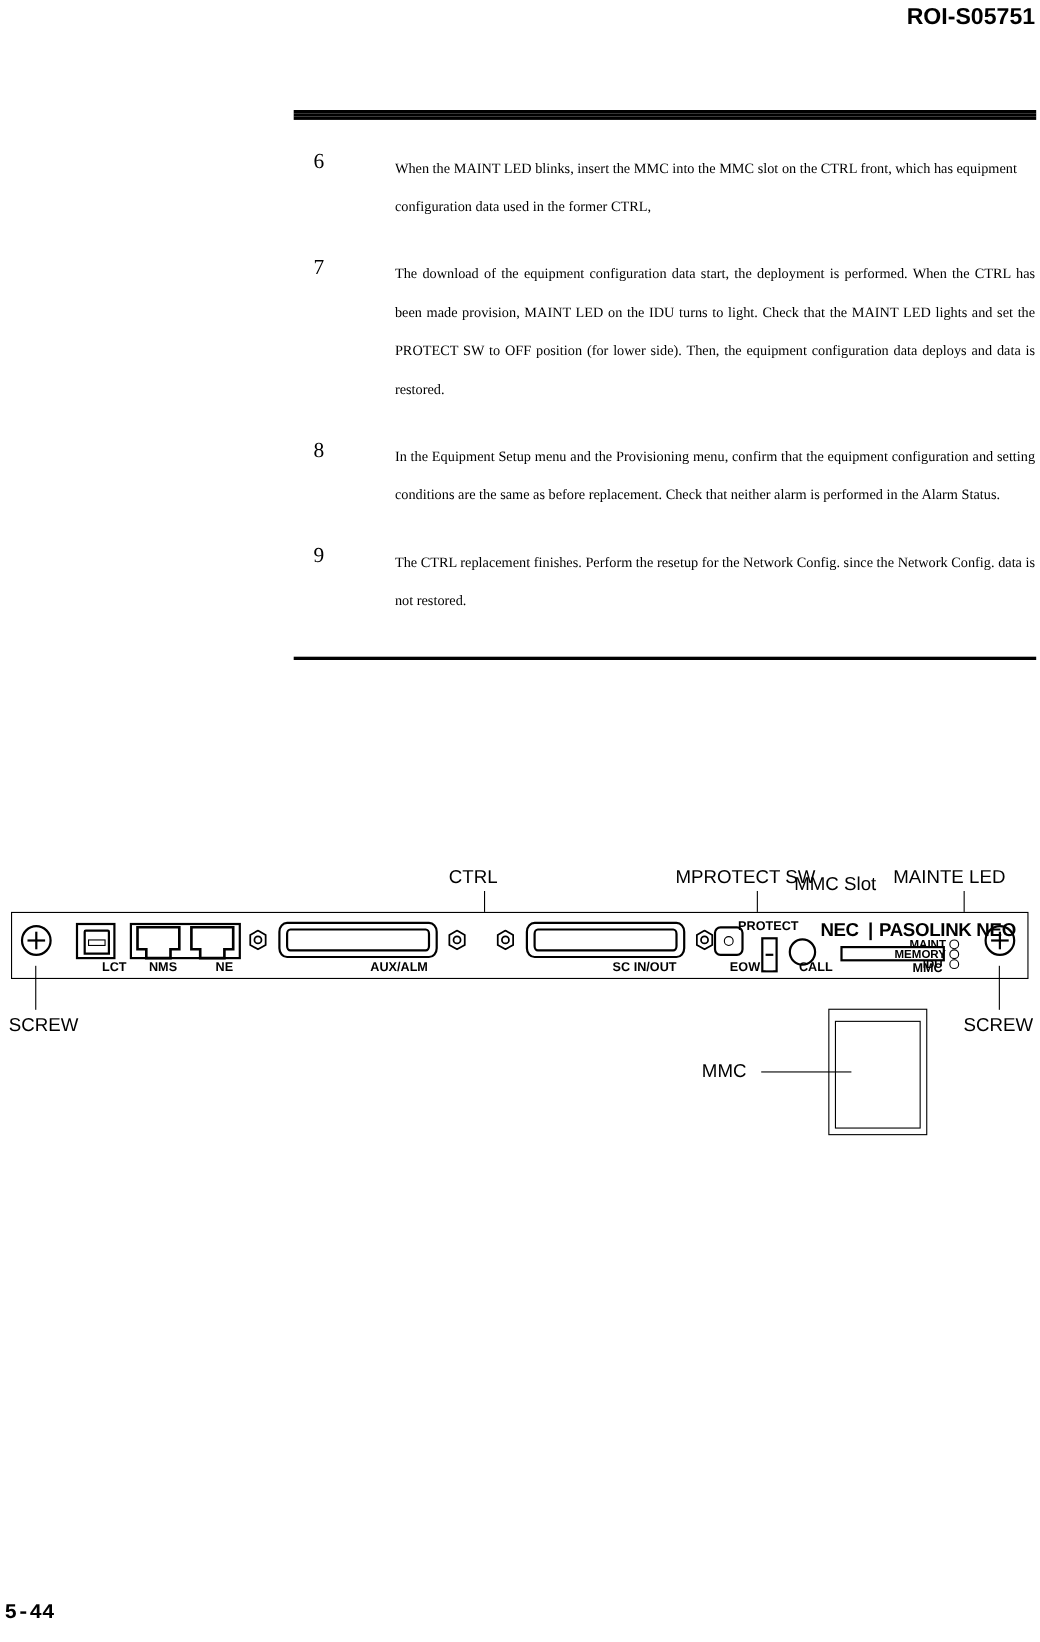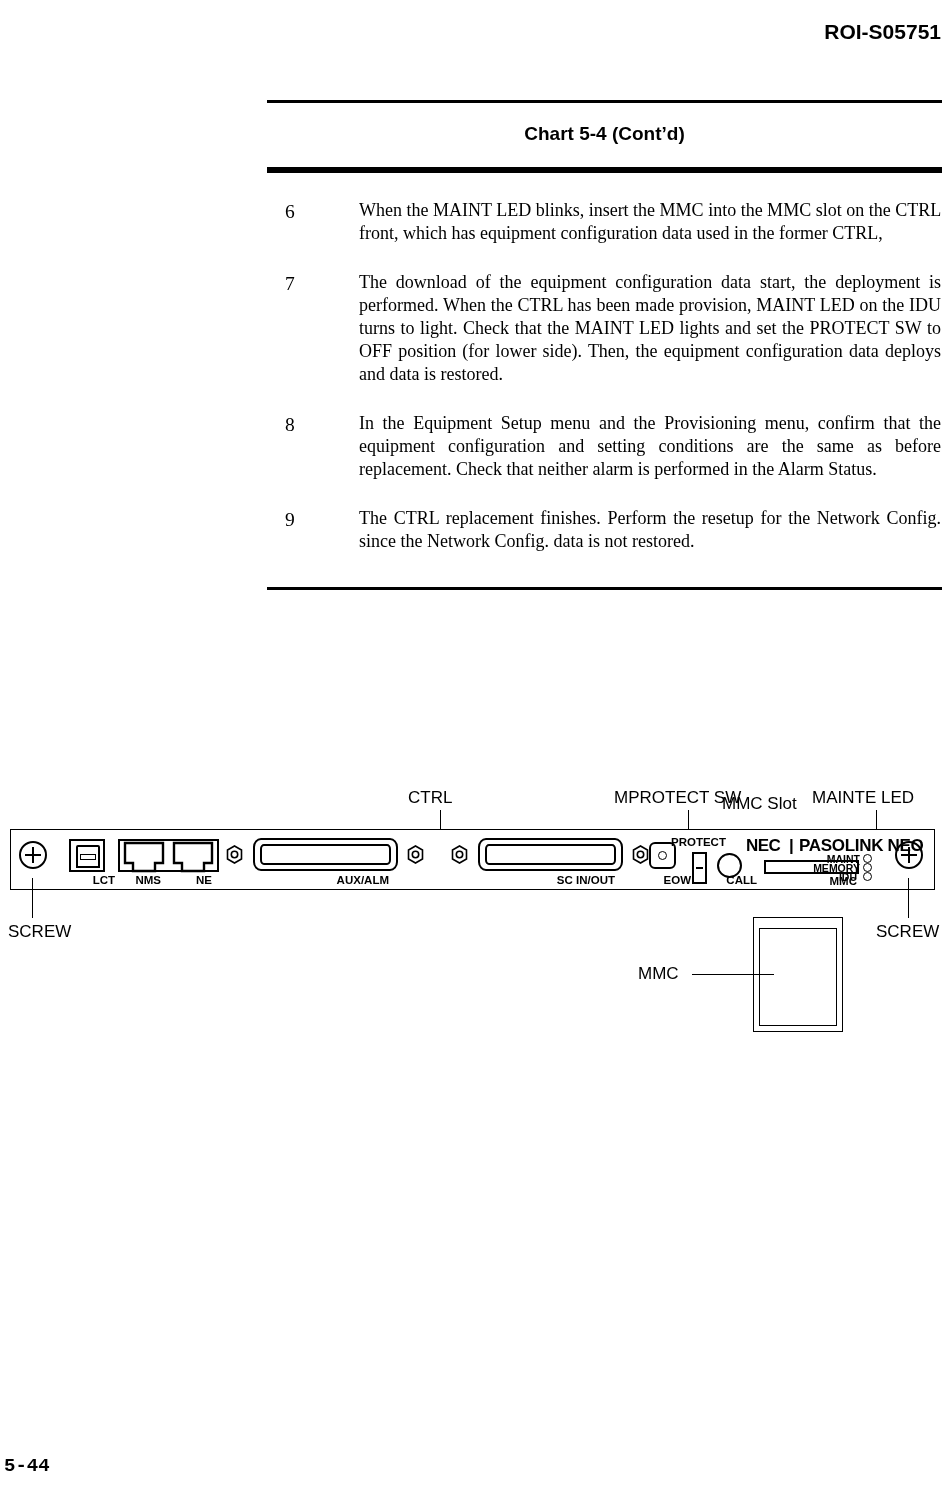--- a/index.html
+++ b/index.html
@@ -30,21 +30,21 @@
     top: 0;
     font-family: "Liberation Sans", sans-serif;
     font-weight: bold;
     font-size: 24px;
     letter-spacing: -0.2px;
     white-space: nowrap;
   }
   .runhead-right {
     position: absolute;
     right: 4px;
-    top: 16px;
+    top: 0;
     font-family: "Liberation Sans", sans-serif;
     font-weight: bold;
     font-size: 21px;
     white-space: nowrap;
   }
 
   
   .chart-block {
     position: absolute;
     left: 267px;
@@ -86,22 +86,22 @@
     width: 92px;
     flex: 0 0 92px;
     font-size: 19.5px;
     line-height: 25.5px;
     text-align: left;
     padding-left: 18px;
     box-sizing: border-box;
   }
   .step-text {
     flex: 1;
-    font-size: 18px;
-    line-height: 23px;
+    font-size: 13px;
+    line-height: 35px;
     text-align: justify;
     text-justify: inter-word;
     padding-right: 1px;
   }
   .step-text.nojust { text-align: left; }
 
   
   .figure {
     position: absolute;
     left: 0;
@@ -331,21 +331,20 @@
 <body>
 
 <div class="runhead">
   <div class="runhead-right">ROI-S05751</div>
 </div>
 
 <div class="chart-block">
 
   <div class="rule"></div>
 
-  <div class="chart-title">Chart 5-4  (Cont’d)</div>
 
   <div class="rule"></div>
 
 
   <div class="rule"></div>
 
   <div class="steps">
 
     <div class="step-row">
       <div class="step-num">6</div>

